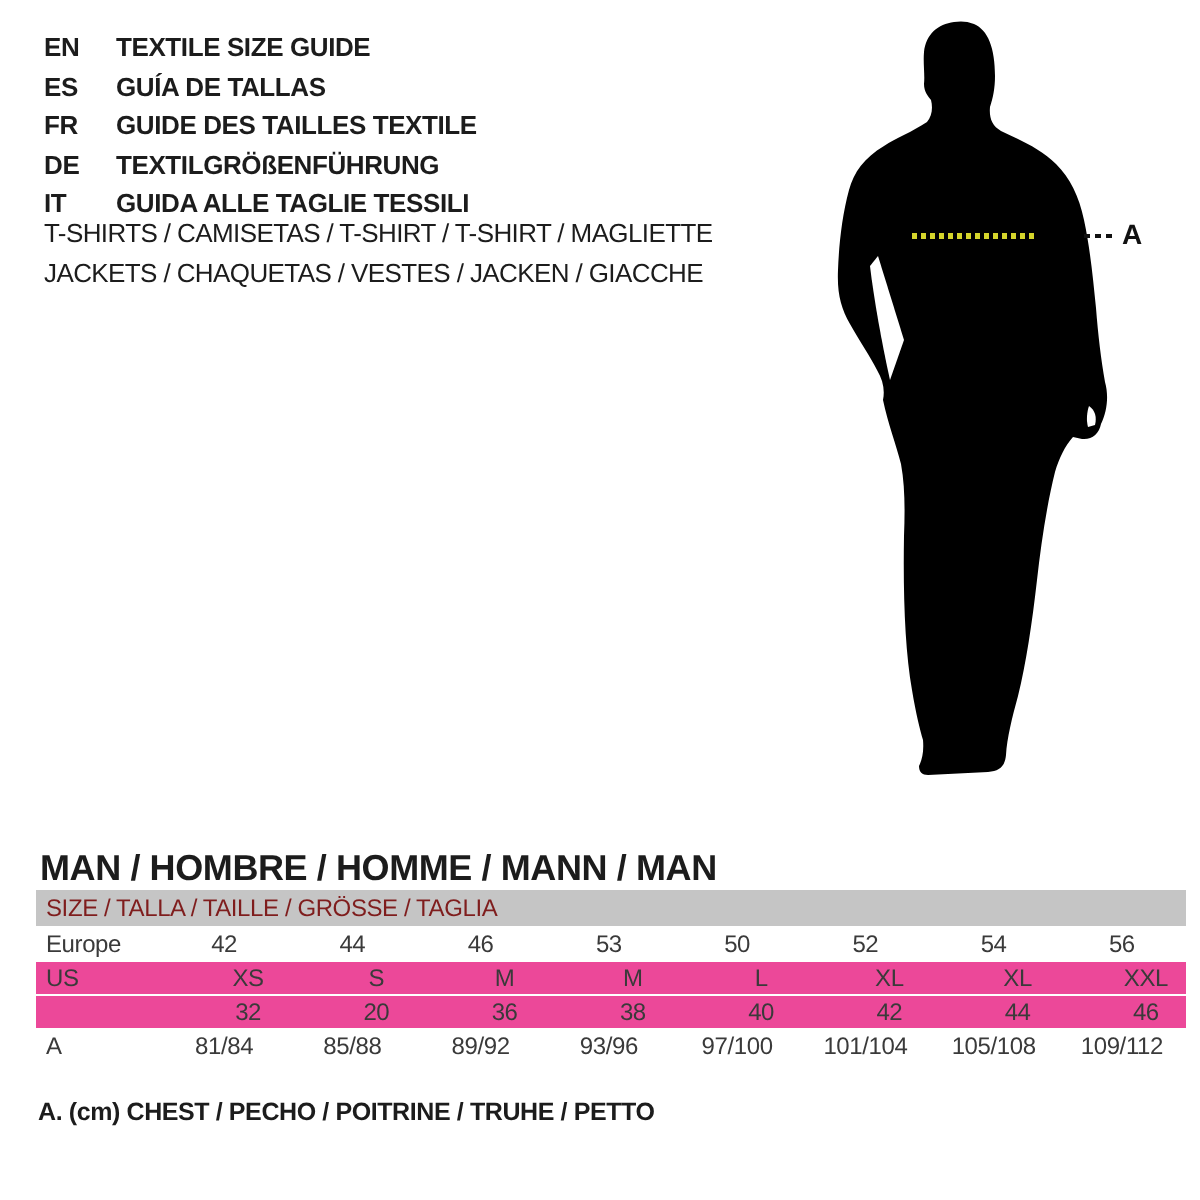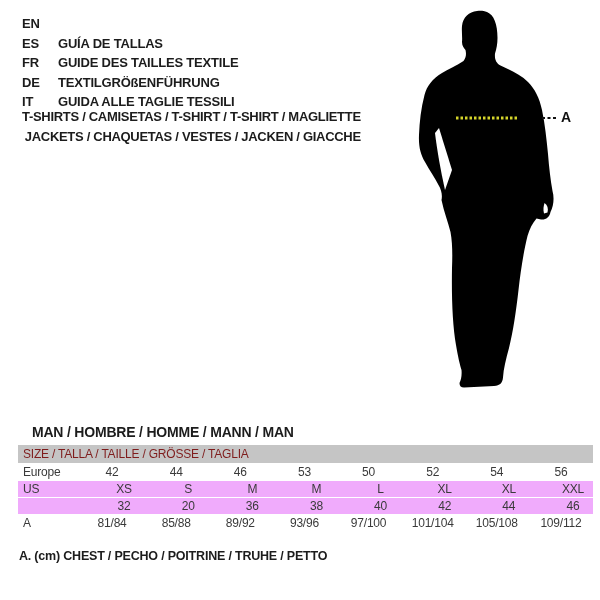--- a/index.html
+++ b/index.html
@@ -8,46 +8,47 @@
     position:relative;
     background:#ffffff;
     font-family:"Liberation Sans", sans-serif;
     color:#1c1c1c;
     letter-spacing:-0.2px;
     overflow:hidden;
   }
   .lang-list { position:absolute; left:22px; top:14px; }
   .lang-row { display:flex; height:19.5px; line-height:19.5px; font-size:13px; font-weight:600; }
   .lang-code { width:36px; }
-  .categories { position:absolute; left:22px; top:107px; font-size:13px; font-weight:700; letter-spacing:-0.3px;text-align:right; }
+  .categories { position:absolute; left:22px; top:107px; font-size:13px; font-weight:400; letter-spacing:-0.3px; }
   .categories div { height:20px; line-height:20px; }
 
   .figure-wrap { position:absolute; left:400px; top:0; width:200px; height:420px; }
   .measure-label { position:absolute; left:561px; top:109px; font-size:14px; font-weight:600; color:#111; }
 
-  .gender-label { position:absolute; left:32px; top:424px; font-size:14px; font-weight:700; }
+  .gender-label { position:absolute; left:20px; top:424px; font-size:18px; font-weight:700; }
 
   .size-table { position:absolute; left:18px; top:445px; width:575px; font-size:12px; color:#3a3a3a; }
   .st-header {
     height:18px; line-height:18px; background:#c5c5c5; color:#7f1d1d;
     padding-left:5px; margin-bottom:1px; font-weight:500;
   }
   .st-row { display:grid; grid-template-columns:62px repeat(8,1fr); height:16px; line-height:16px; margin-bottom:1px; }
-  .st-row.stripe { background:#f0abfc;gap:24px; }
+  .st-row.stripe { background:#ec4899;gap:24px; }
   .st-label { text-align:left; padding-left:5px; }
   .st-cell { text-align:center; }
 
   .footnote { position:absolute; left:19px; top:549px; font-size:12.5px; font-weight:700; }
 </style>
 </head>
 <body>
 
 <div class="lang-list">
   <div class="lang-row">
     <span class="lang-code">EN</span>
+    <span>TEXTILE SIZE GUIDE</span>
   </div>
   <div class="lang-row">
     <span class="lang-code">ES</span>
     <span>GUÍA DE TALLAS</span>
   </div>
   <div class="lang-row">
     <span class="lang-code">FR</span>
     <span>GUIDE DES TAILLES TEXTILE</span>
   </div>
   <div class="lang-row">

